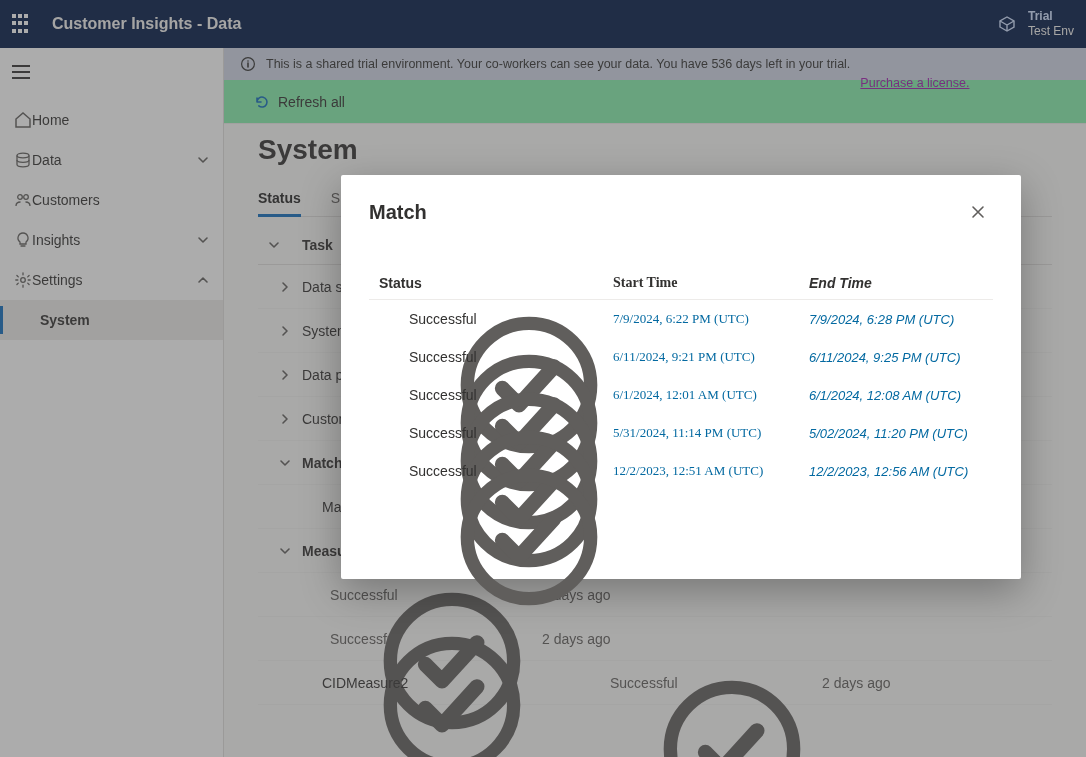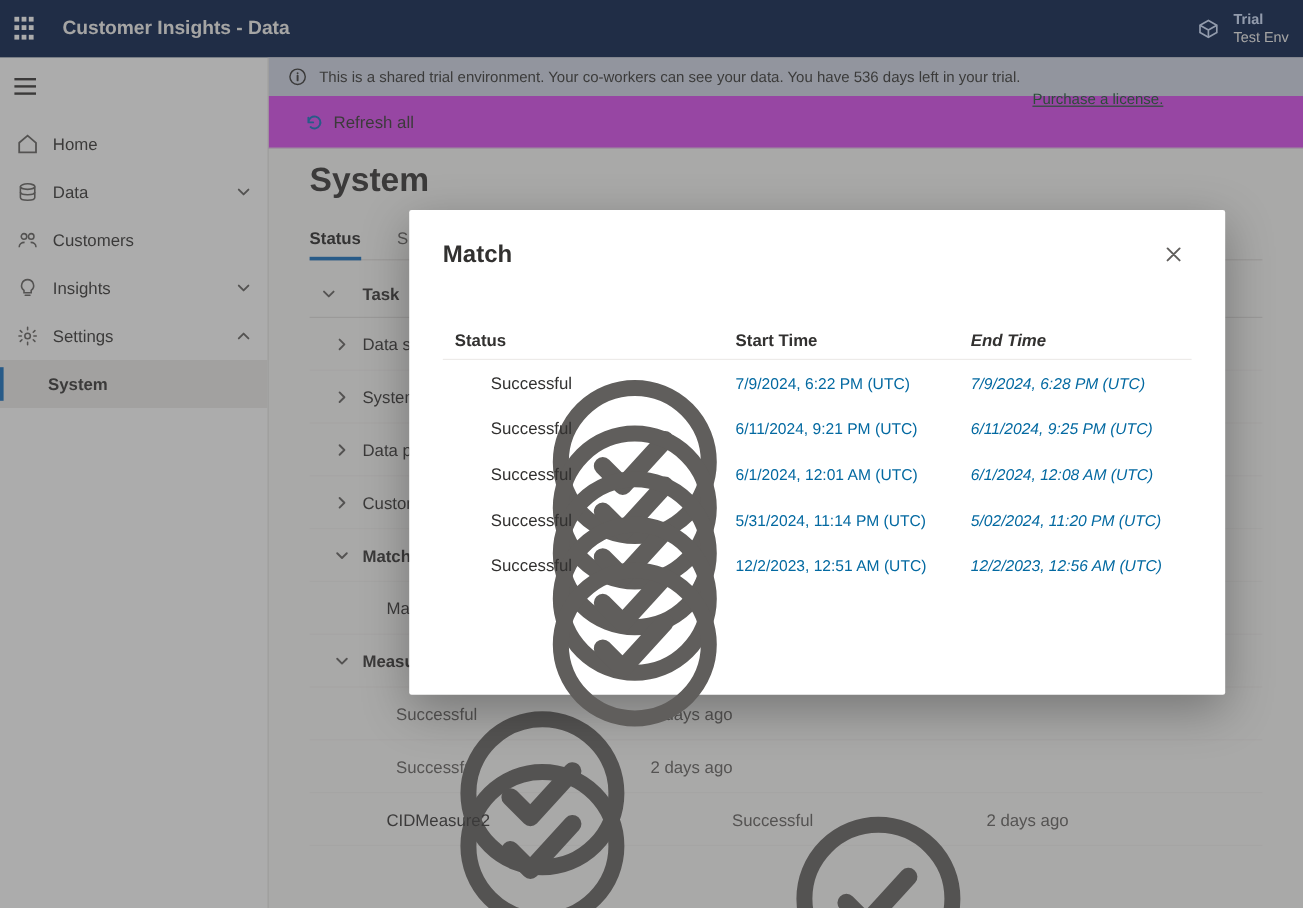--- a/index.html
+++ b/index.html
@@ -14,35 +14,35 @@
   .env-block .l1 { font-weight:600; color:#cfe0ff; }
   .env-block .l2 { color:#f3f2f1; }
   .env-icon { width:18px; height:18px; }
 
   
   .leftcol { position:absolute; left:0; top:48px; bottom:0; width:224px; background:#fff; border-right:1px solid #e1dfdd; }
   .hamburger-row { height:48px; display:flex; align-items:center; padding-left:12px; }
   .hamburger { width:20px; height:14px; display:flex; flex-direction:column; justify-content:space-between;}
   .hamburger span{ height:2px; background:#323130; width:18px;}
   .nav-list { padding-top:4px; }
-  .nav-item { display:flex; align-items:center; height:40px; padding:0 14px; gap:12px; cursor:pointer; position:relative;}
+  .nav-item { display:flex; align-items:center; height:40px; padding:0 14px; cursor:pointer; position:relative;}
   .nav-item .chev { margin-left:auto; }
   .nav-item.selected { background:#edebe9; }
   .nav-item.selected::before { content:""; position:absolute; left:0; top:6px; bottom:6px; width:3px; background:#0f6cbd;}
   .nav-item.child { padding-left:40px; font-weight:600; }
   .nav-item.child .label{font-weight:600;}
   .nav-icon { width:18px; height:18px; flex:0 0 18px; display:flex; align-items:center; justify-content:center; color:#605e5c;}
   svg { display:block; }
 
   
   .main { position:absolute; left:224px; top:48px; right:0; bottom:0; background:#faf9f8; }
   .infobar { display:flex; align-items:center; gap:10px; height:32px; padding:0 16px; background:#cfd6e6; color:#323130; font-size:12.5px;text-align:right;}
   .infobar .info-icon { width:16px; height:16px;}
-  .infobar a { color:#14532d; text-decoration:underline;margin-top:38px; }
-  .cmdbar { display:flex; align-items:center; gap:10px; height:44px; padding:0 30px; border-bottom:1px solid #edebe9; background:#d946ef;}
+  .infobar a { color:#a21caf; text-decoration:underline;margin-top:38px; }
+  .cmdbar { display:flex; align-items:center; gap:10px; height:44px; padding:0 30px; border-bottom:1px solid #edebe9; background:#86efac;}
   .cmdbar .btn { display:flex; align-items:center; gap:8px; color:#323130; cursor:pointer;}
   .refresh-icon{width:16px;height:16px;color:#0f6cbd;}
 
   .page { padding:10px 34px; }
   h1.page-title { font-size:28px; font-weight:600; margin-bottom:14px;}
   .tabs { display:flex; gap:30px; border-bottom:1px solid #e1dfdd; }
   .tab { padding:10px 0; font-size:14px; color:#605e5c; cursor:pointer;}
   .tab.active { color:#242424; font-weight:600; position:relative;}
   .tab.active::after{content:"";position:absolute;left:0;right:0;bottom:-1px;height:3px;background:#0f6cbd;}
 
@@ -65,21 +65,21 @@
 
   
   .dialog{ position:absolute; left:341px; top:175px; width:680px; height:404px; background:#fff; box-shadow:0 12px 40px rgba(0,0,0,.3); border-radius:2px; padding:22px 28px 20px 28px;}
   .dialog .d-head{ display:flex; align-items:center; }
   .dialog .d-title{ font-size:20px; font-weight:600;}
   .dialog .d-close{ margin-left:auto; width:30px;height:30px; display:flex;align-items:center;justify-content:center; cursor:pointer;}
   .dialog .d-close svg{width:14px;height:14px;color:#605e5c;}
   .dlg-table{ margin-top:40px;}
   .dlg-head{ display:flex; font-weight:600; padding:8px 10px; border-bottom:1px solid #edebe9;}
   .dc-status{width:234px;}
-  .dc-start{width:196px;}
+  .dc-start{width:196px;font-family:Liberation Serif, serif;}
   .dc-end{flex:1;font-style:italic;}
   .dlg-row{ display:flex; align-items:center; padding:10px 10px; font-size:14px;}
   .dlg-row .dc-status{display:flex;align-items:center;gap:12px;}
   .dlg-row .dc-start,.dlg-row .dc-end{font-size:13px; color:#0369a1;}
 </style>
 </head>
 <body>
 
 <svg width="0" height="0" style="position:absolute">
   <defs>

